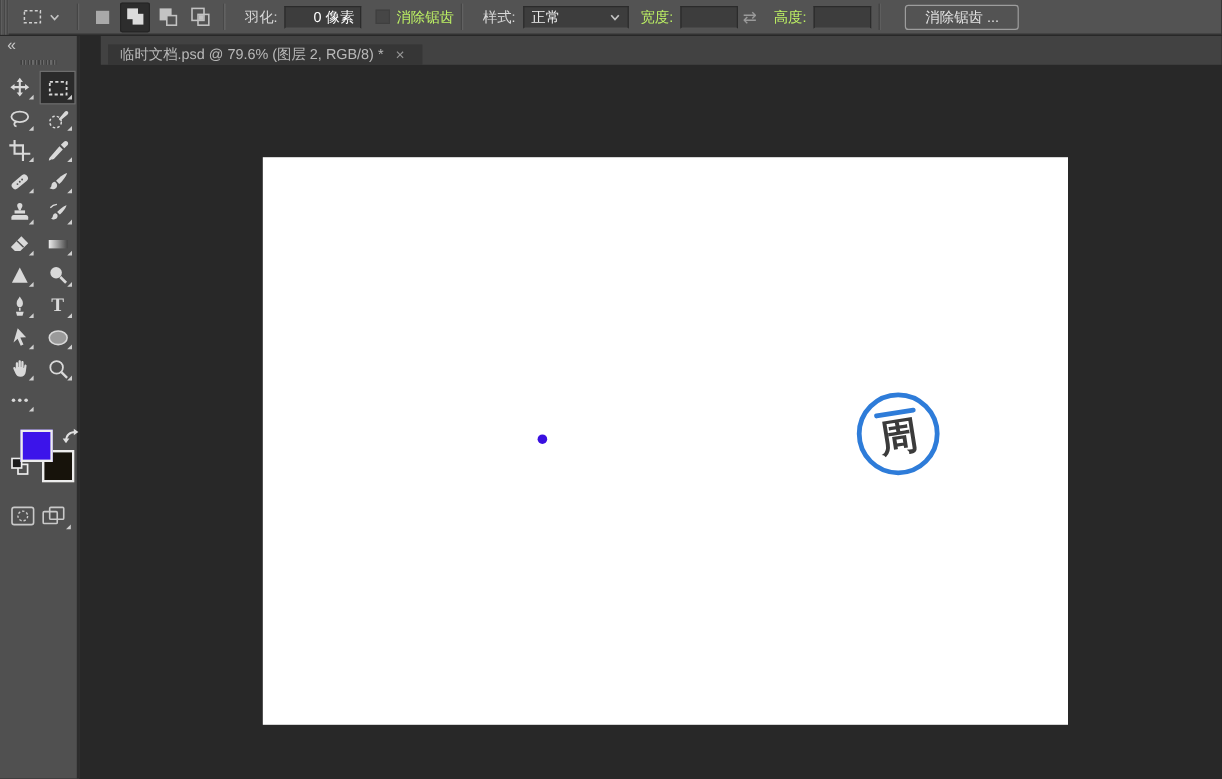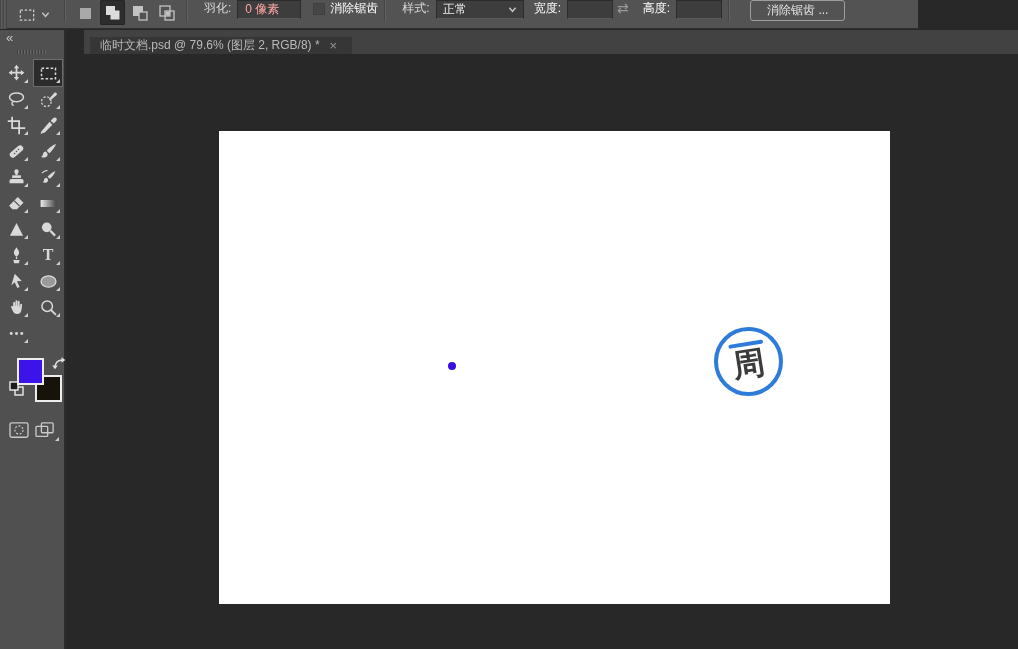--- a/index.html
+++ b/index.html
@@ -4,39 +4,39 @@
 <style>
   * { box-sizing: border-box; margin: 0; padding: 0; }
   html,body { width:1018px; height:649px; overflow:hidden; }
   body {
     font-family: "Liberation Sans", "DejaVu Sans", sans-serif;
     background:#282828; position:relative; font-size:12px;
     -webkit-font-smoothing:antialiased;
   }
   
   .options-bar {
-    position:absolute; top:0; left:0; width:918px; height:29px;
+    position:absolute; top:0; left:0; width:1018px; height:29px;
     background:#535353; border-bottom:1px solid #2e2e2e;
-    display:flex; align-items:flex-start; color:#d6d6d6;
+    display:flex; align-items:center; color:#d6d6d6;
   }
   .bar-grip {
     width:7px; height:29px; flex:none;
     background:repeating-linear-gradient(90deg,#474747 0 1px,#5e5e5e 1px 2px,#535353 2px 3px);
   }
   .sep { width:2px; height:22px; margin:0 6px; flex:none;
     background:linear-gradient(90deg,#454545 50%,#616161 50%); }
   .preset-picker { display:flex; align-items:center; gap:4px; padding:0 8px 0 10px; height:29px; cursor:default; }
   .mode-btn { width:25px; height:25px; display:flex; align-items:center; justify-content:center; border-radius:2px; margin:0 1px; }
   .mode-btn.pressed { background:#2d2d2d; box-shadow: inset 0 0 0 1px #242424; }
   .opt-label { margin:0 6px 0 10px; color:#d9d9d9; white-space:nowrap; }
-  .opt-label.disabled, .disabled-group { color:#ffffff; }
+  .opt-label.disabled, .disabled-group { color:#bef264; }
   .field {
     height:19px; background:#3d3d3d; border:1px solid #2b2b2b;
-    border-bottom-color:#5a5a5a; color:#fca5a5; display:flex; align-items:center;
-    padding:0 7px; white-space:nowrap;
+    border-bottom-color:#5a5a5a; color:#ffffff; display:flex; align-items:center;
+    padding:0 23px; white-space:nowrap;
   }
   .field.small { width:46px; }
   .field.feather { width:64px; }
   .dropdown { width:88px; height:19px; background:#3d3d3d; border:1px solid #2b2b2b;
     border-bottom-color:#5a5a5a; color:#ececec; display:flex; align-items:center;
     justify-content:space-between; padding:0 6px; }
   .checkbox { width:12px; height:12px; background:#3d3d3d; border:1px solid #2f2f2f;
     margin:0 5px 0 12px; opacity:.55; }
   .swap-dims { color:#9a9a9a; font-size:14px; margin:0 4px; }
   .sam-button {

